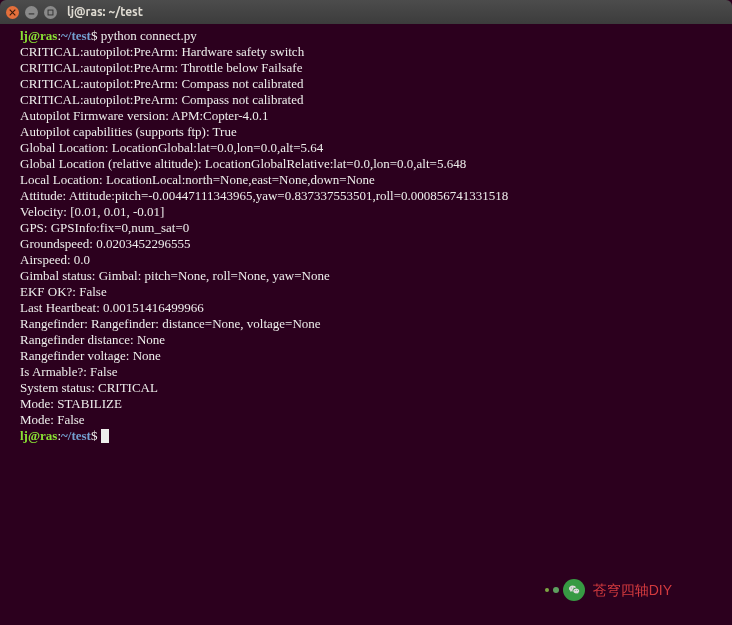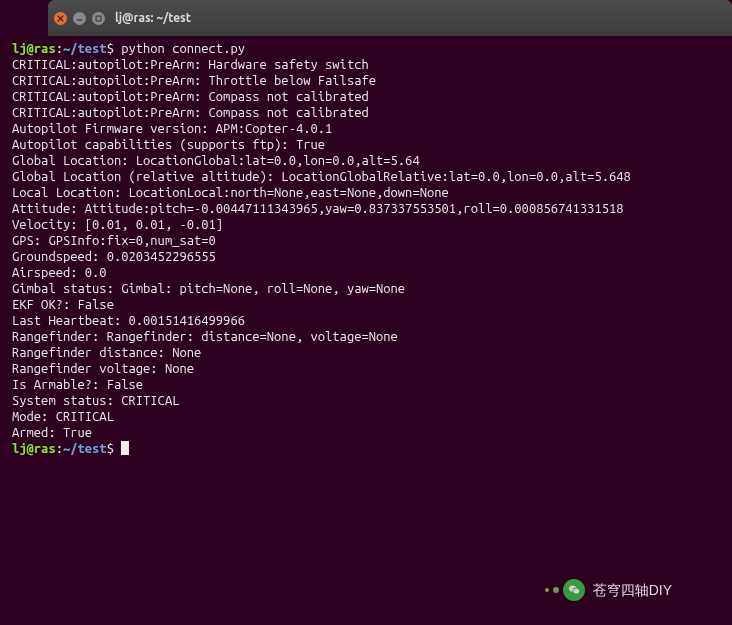--- a/index.html
+++ b/index.html
@@ -7,30 +7,29 @@
       width: 732px;
       height: 625px;
       background: #2c001e;
       font-family: "Ubuntu Mono", "DejaVu Sans Mono", monospace;
       font-size: 13px;
       line-height: 16px;
       overflow: hidden;
       position: relative;
     }
     .titlebar {
-      height: 36px;
+      height: 24px;
       background: linear-gradient(to bottom, #4c4c4c, #3c3c3c);
       display: flex;
       align-items: center;
       padding: 0 6px;
       color: #dfdbd2;
       font-family: Ubuntu, sans-serif;
       font-size: 12px;
       border-radius: 6px 6px 0 0;
-      margin-left: 48px;
     }
     .window-btns {
       display: flex;
       gap: 6px;
       margin-right: 10px;
     }
     .wbtn {
       width: 13px;
       height: 13px;
       border-radius: 50%;
@@ -42,24 +41,25 @@
     }
     .wbtn.close { background: #e36f3b; }
     .wbtn.min { background: #8a8a8a; }
     .wbtn.max { background: #8a8a8a; }
     .title-text {
       font-weight: bold;
     }
     .terminal {
       background: #2c001e;
       color: #eeeeec;
-      padding: 4px 12px;
+      padding: 4px 20px;
       height: calc(100% - 24px);
       overflow: hidden;
       position: relative;
+      font-family: Liberation Serif, serif;
     }
     .line {
       white-space: pre-wrap;
       word-break: break-all;
     }
     .user { color: #8ae234; font-weight: bold; }
     .at { color: #8ae234; font-weight: bold; }
     .host { color: #8ae234; font-weight: bold; }
     .colon { color: #eeeeec; }
     .path { color: #739fcf; font-weight: bold; }
@@ -72,21 +72,21 @@
       background: #eeeeec;
       vertical-align: text-bottom;
     }
     .watermark {
       position: absolute;
       bottom: 24px;
       right: 60px;
       display: flex;
       align-items: center;
       gap: 8px;
-      color: #ffffff;
+      color: #ef4444;
       font-family: sans-serif;
       font-size: 14px;
       opacity: 0.85;
     }
     .wm-dots {
       display: flex;
       align-items: center;
       gap: 4px;
     }
     .wm-dot1 { width: 4px; height: 4px; border-radius: 50%; background: #8bc34a; }
@@ -144,22 +144,22 @@
       <div class="line">Groundspeed: 0.0203452296555</div>
       <div class="line">Airspeed: 0.0</div>
       <div class="line">Gimbal status: Gimbal: pitch=None, roll=None, yaw=None</div>
       <div class="line">EKF OK?: False</div>
       <div class="line">Last Heartbeat: 0.00151416499966</div>
       <div class="line">Rangefinder: Rangefinder: distance=None, voltage=None</div>
       <div class="line">Rangefinder distance: None</div>
       <div class="line">Rangefinder voltage: None</div>
       <div class="line">Is Armable?: False</div>
       <div class="line">System status: CRITICAL</div>
-      <div class="line">Mode: CRITICAL</div>
-      <div class="line">Armed: True</div>
+      <div class="line">Mode: STABILIZE</div>
+      <div class="line">Mode: False</div>
     </div>
   <div class="line"><span class="user">lj</span><span class="at">@</span><span class="host">ras</span><span class="colon">:</span><span class="path">~/test</span><span class="prompt-symbol">$</span> <span class="cursor"></span></div>
 </div>
 
 <div class="watermark">
   <div class="wm-dots">
     <span class="wm-dot1"></span>
     <span class="wm-dot2"></span>
     <span class="wm-circle">
       <svg viewBox="0 0 24 24">

